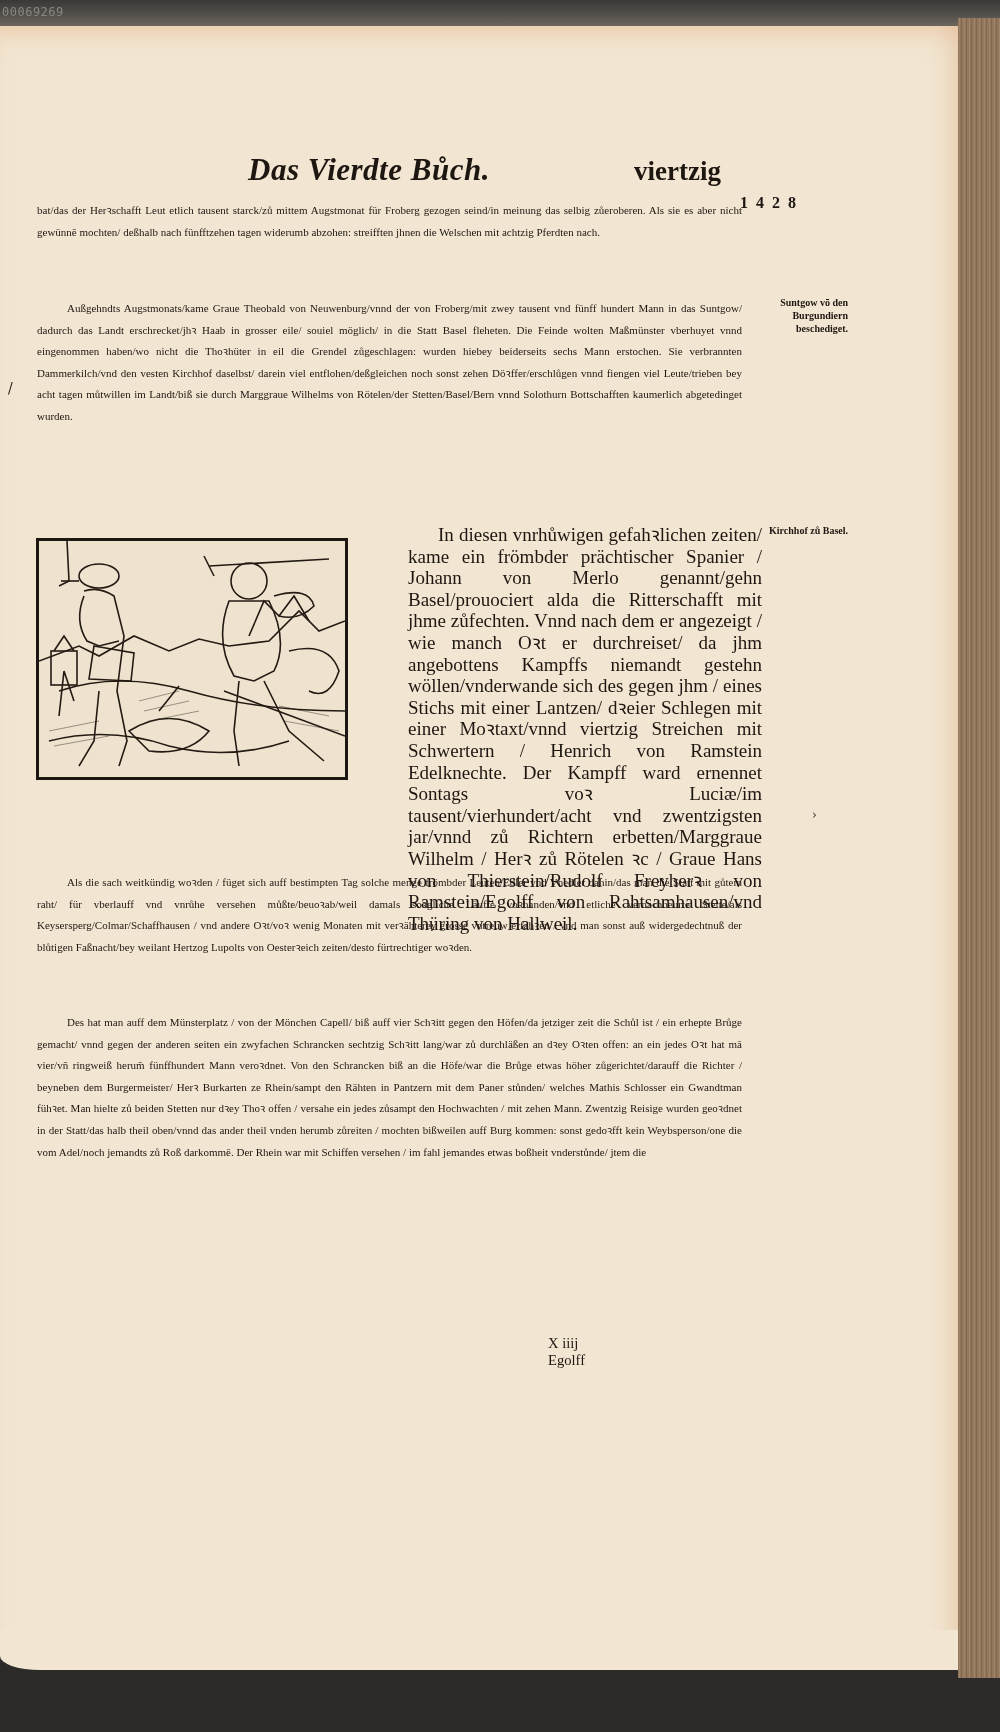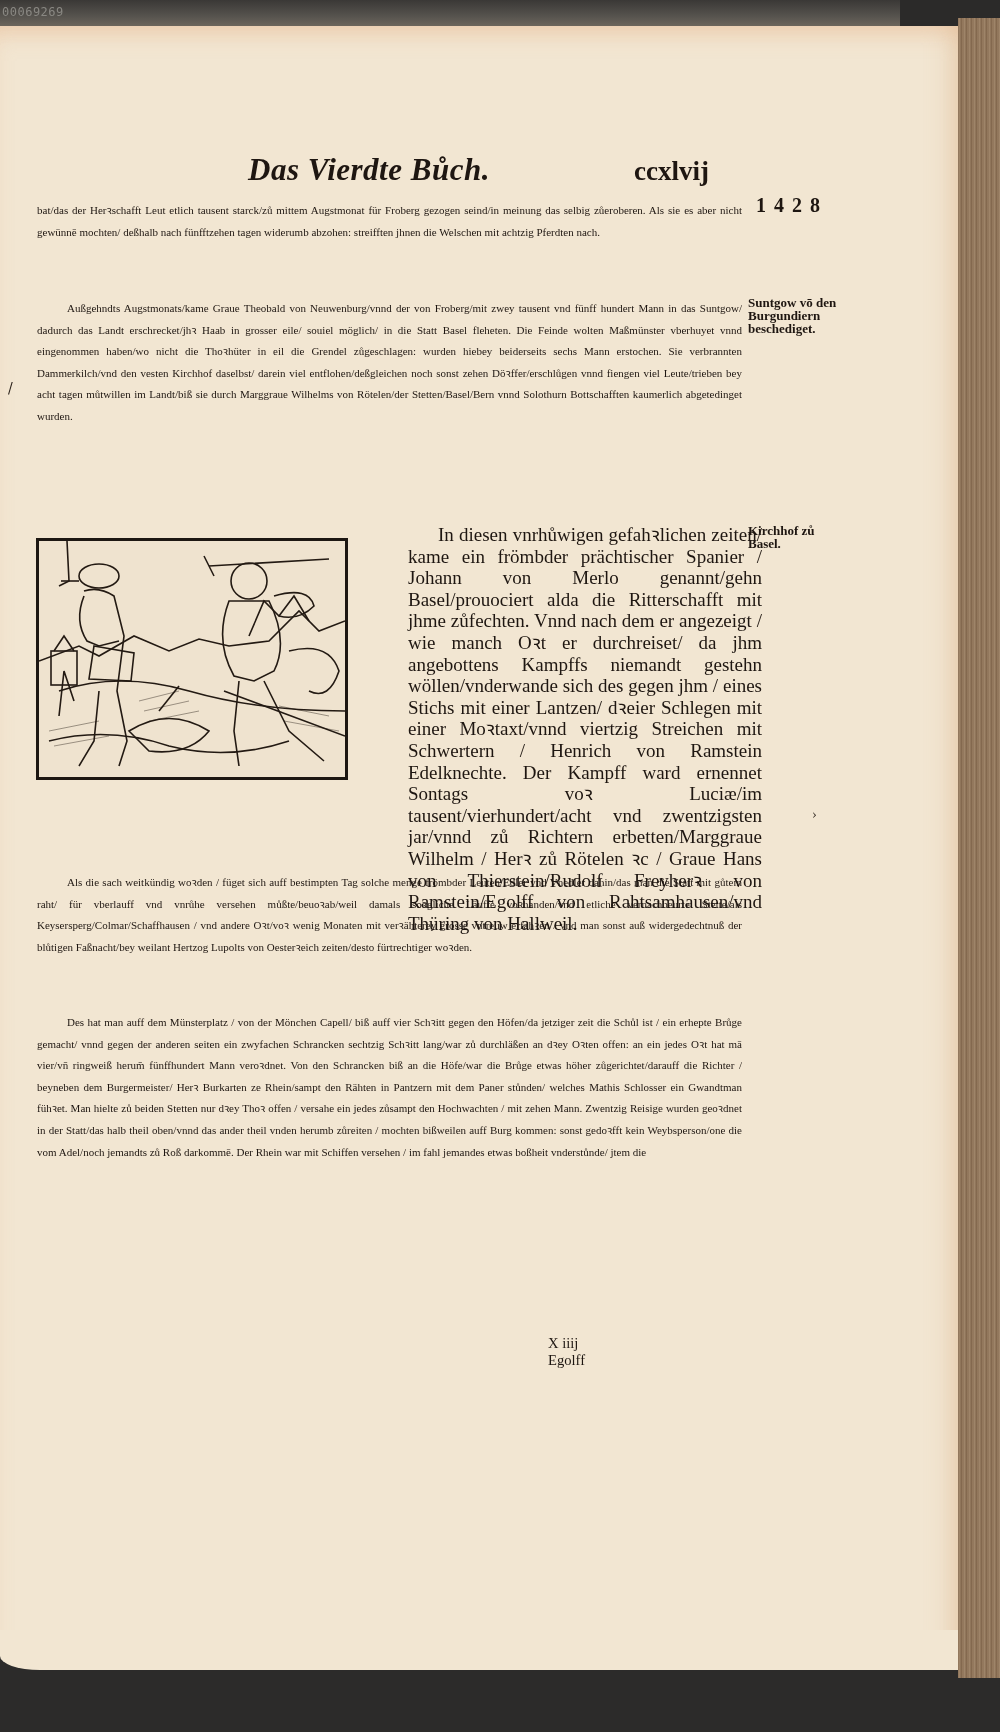--- a/index.html
+++ b/index.html
@@ -1,56 +1,56 @@
 <!DOCTYPE html>
 <html><head>
 <meta charset="utf-8">
 <style>
   html, body { margin:0; padding:0; }
   body { width:1000px; height:1732px; position:relative; overflow:hidden; background:#2b2a29; font-family:"DejaVu Serif", serif; }
-  .top-band { position:absolute; left:0; top:0; width:900px; height:26px; background:linear-gradient(#3a3836,#55524d 60%,#6b655c); }
+  .top-band { position:absolute; left:0; top:0; width:1000px; height:26px; background:linear-gradient(#3a3836,#55524d 60%,#6b655c); }
   .scan-id { position:absolute; left:2px; top:5px; font-family:"DejaVu Sans Mono", monospace; font-size:12px; color:#8a8883; letter-spacing:0.5px; }
   .book-edge { position:absolute; left:958px; top:18px; width:42px; height:1660px; background:repeating-linear-gradient(90deg,#8d7258 0px,#a48a6e 2px,#7c6148 3px,#9a7f63 5px); }
   .page { position:absolute; left:0; top:26px; width:958px; height:1640px; background:#f2e6d2; border-bottom-right-radius:6px;
           box-shadow: inset -18px 0 25px -10px rgba(214,165,120,0.35), inset 0 18px 22px -10px rgba(230,170,120,0.35); }
   .bottom-shade { position:absolute; left:0; top:1650px; width:1000px; height:82px; background:#2c2b2a; }
   .page-bottom-curve { position:absolute; left:0; top:1630px; width:958px; height:40px; background:#f2e6d2; border-bottom-left-radius:40px 14px; }
   .text { color:#1e1611; font-family:Liberation Serif, serif; }
   .header { position:absolute; top:152px; left:248px; font-size:31px; font-weight:bold; letter-spacing:0.5px; font-style:italic; }
   .folio { position:absolute; top:156px; left:634px; font-size:27px; font-weight:bold; }
-  .year { position:absolute; top:194px; left:756px; font-size:20px; font-weight:bold; letter-spacing:8px; }
+  .year { position:absolute; top:194px; left:740px; font-size:16px; font-weight:bold; letter-spacing:8px; }
   .body-col { position:absolute; left:37px; width:705px; font-size:11px; line-height:21.6px; text-align:justify; }
   .p1 { top:200px; }
   .p2 { top:298px; text-indent:30px; }
   .side-col { position:absolute; left:408px; width:354px; top:524px; font-size:19px; line-height:21.6px; text-align:justify; }
   .p3 { text-indent:30px; }
   .p5 { top:872px; text-indent:30px; }
   .p6 { top:1012px; text-indent:30px; }
   .catch { position:absolute; top:1335px; left:548px; width:194px; font-size:14.6px; display:flex; justify-content:space-between;flex-direction:column; }
-  .marg { position:absolute; left:748px; width:100px; font-size:13px; line-height:13px; font-weight:bold; }
+  .marg { position:absolute; left:748px; width:100px; font-size:10px; line-height:13px; font-weight:bold;text-align:right; }
   .m1 { top:296px; }
   .m2 { top:524px; }
   .woodcut { position:absolute; left:36px; top:538px; width:306px; height:236px; border:3px solid #1d1712; background:#efe3cf; overflow:hidden; }
   .woodcut svg { width:100%; height:100%; }
   .marks { position:absolute; color:#2a211a; font-size:14px; }
 </style>
 </head>
 <body>
 
 <div class="top-band">
   <span class="scan-id">00069269</span>
 </div>
 
 <div class="page"></div>
 <div class="bottom-shade"></div>
 <div class="page-bottom-curve"></div>
 <div class="book-edge"></div>
 
 <div class="text header">Das Vierdte Bůch.</div>
-<div class="text folio">ccxlvij</div>
+<div class="text folio">viertzig</div>
 <div class="text year">1428</div>
 
 <div class="text body-col p1">bat/das der Herꝛschafft Leut etlich tausent starck/zů mittem Augstmonat für Froberg gezogen seind/in meinung das selbig zůeroberen. Als sie es aber nicht gewünnē mochten/ deßhalb nach fünfftzehen tagen widerumb abzohen: streifften jhnen die Welschen mit achtzig Pferdten nach.</div>
 <div class="text body-col p2">Außgehndts Augstmonats/kame Graue Theobald von Neuwenburg/vnnd der von Froberg/mit zwey tausent vnd fünff hundert Mann in das Suntgow/ dadurch das Landt erschrecket/jhꝛ Haab in grosser eile/ souiel möglich/ in die Statt Basel fleheten. Die Feinde wolten Maßmünster vberhuyet vnnd eingenommen haben/wo nicht die Thoꝛhüter in eil die Grendel zůgeschlagen: wurden hiebey beiderseits sechs Mann erstochen. Sie verbrannten Dammerkilch/vnd den vesten Kirchhof daselbst/ darein viel entflohen/deßgleichen noch sonst zehen Döꝛffer/erschlůgen vnnd fiengen viel Leute/trieben bey acht tagen můtwillen im Landt/biß sie durch Marggraue Wilhelms von Rötelen/der Stetten/Basel/Bern vnnd Solothurn Bottschafften kaumerlich abgetedinget wurden.</div>
 
 <div class="woodcut">
   <svg viewBox="0 0 306 236">
     <g fill="none" stroke="#231a13" stroke-width="1.6">
       <path d="M0 120 L40 105 L60 115 L95 95 L130 110 L160 98 L190 105 L230 100 L260 70 L280 90 L306 80"></path>
       <path d="M210 95 L225 60 L240 75 L255 55 L270 80"></path>

